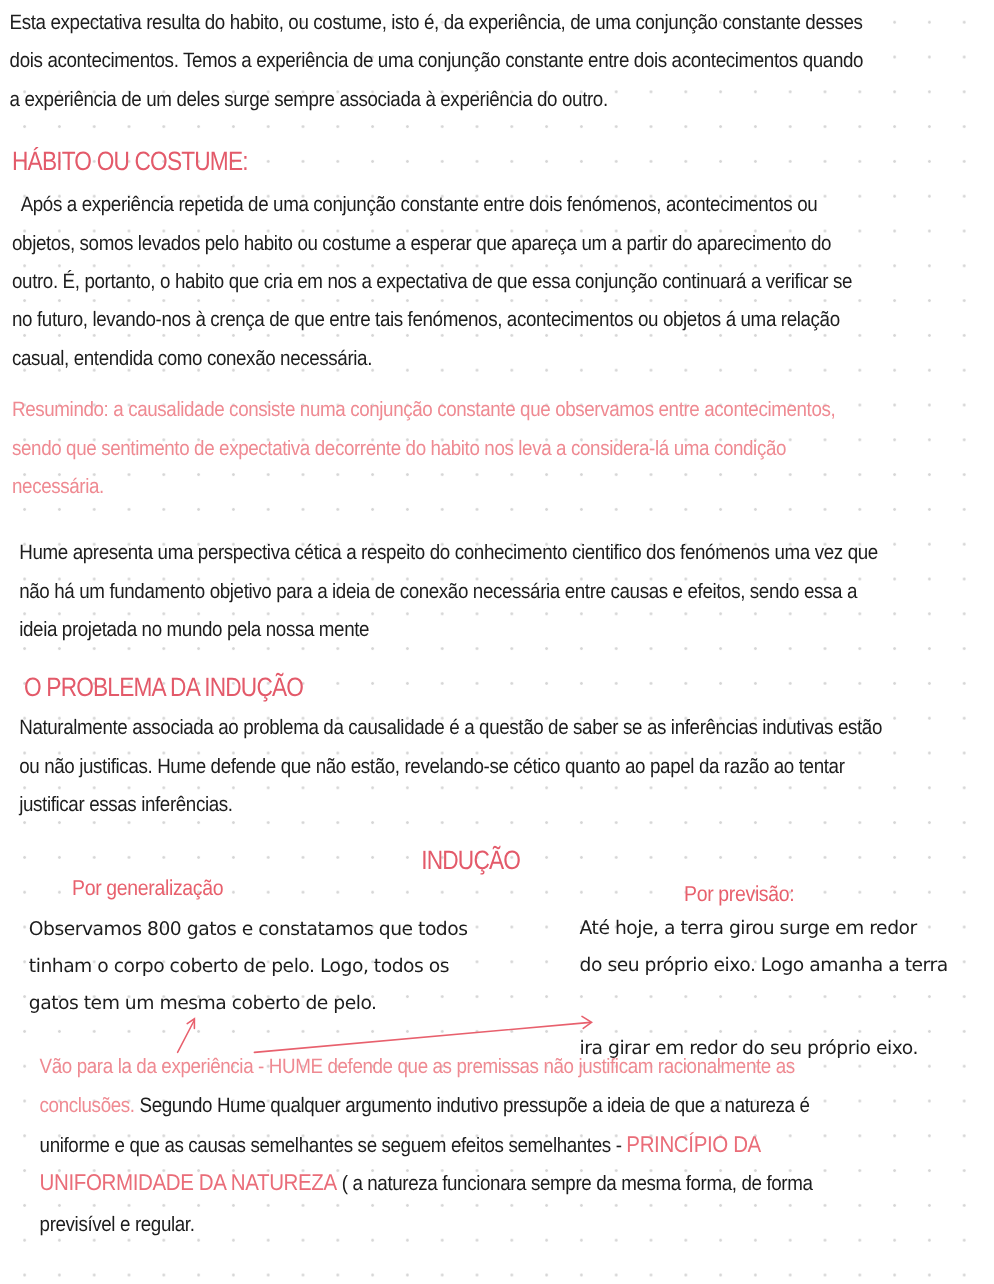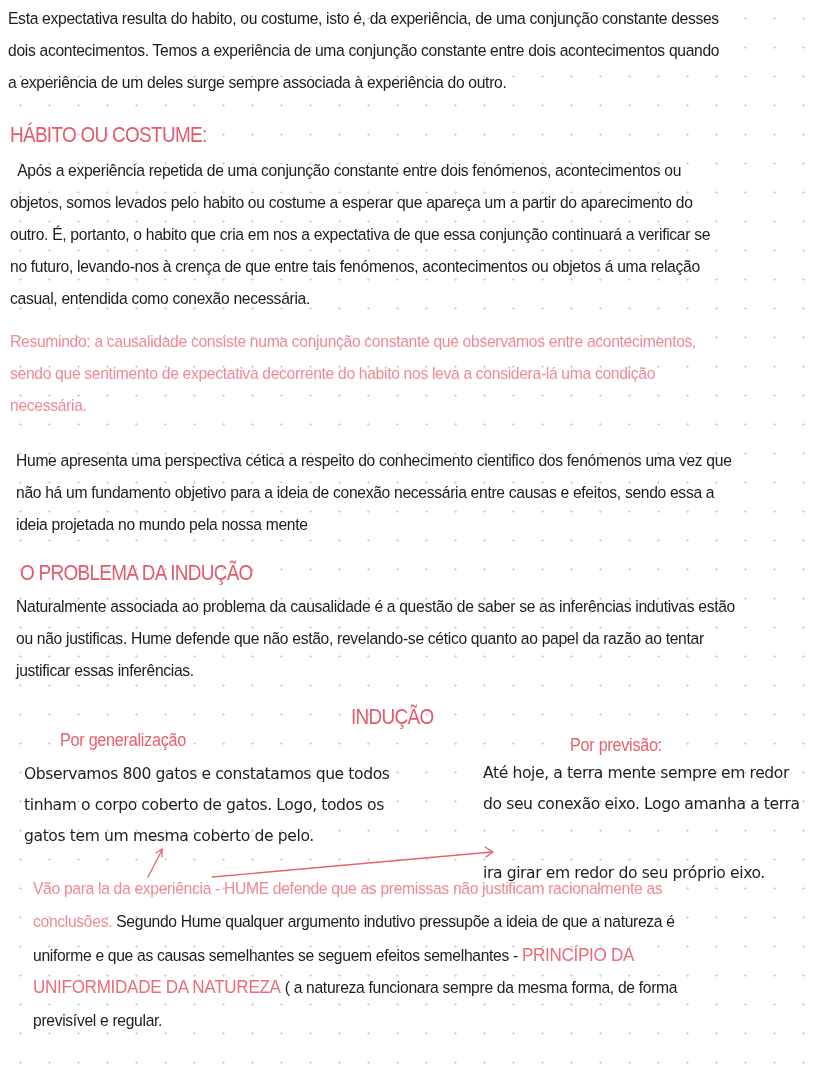--- a/index.html
+++ b/index.html
@@ -55,28 +55,28 @@
   <div class="line black" style="left:16px;top:596px;transform:scaleX(0.9)">Naturalmente associada ao problema da causalidade é a questão de saber se as inferências indutivas estão</div>
   <div class="line black" style="left:16px;top:628px;transform:scaleX(0.9)">ou não justificas. Hume defende que não estão, revelando-se cético quanto ao papel da razão ao tentar</div>
   <div class="line black" style="left:16px;top:660px;transform:scaleX(0.9)">justificar essas inferências.</div>
 </div>
 
 <div class="head" style="left:351px;top:704px;font-size:22px;transform:scaleX(0.86);transform-origin:left top;">INDUÇÃO</div>
 
 <div>
   <div class="head" style="left:60px;top:730px;font-size:18px;transform:scaleX(0.9);transform-origin:left top;color:#e8606d;letter-spacing:-0.3px">Por generalização</div>
   <div class="line black rounded" style="left:24px;top:765px">Observamos 800 gatos e constatamos que todos</div>
-  <div class="line black rounded" style="left:24px;top:796px">tinham o corpo coberto de gatos. Logo, todos os</div>
+  <div class="line black rounded" style="left:24px;top:796px">tinham o corpo coberto de pelo. Logo, todos os</div>
   <div class="line black rounded" style="left:24px;top:827px">gatos tem um mesma coberto de pelo.</div>
 </div>
 
 <div>
   <div class="head" style="left:570px;top:735px;font-size:18px;transform:scaleX(0.9);transform-origin:left top;color:#e8606d;letter-spacing:-0.3px">Por previsão:</div>
-  <div class="line black rounded" style="left:483px;top:764px">Até hoje, a terra mente sempre em redor</div>
-  <div class="line black rounded" style="left:483px;top:795px">do seu conexão eixo. Logo amanha a terra</div>
+  <div class="line black rounded" style="left:483px;top:764px">Até hoje, a terra girou surge em redor</div>
+  <div class="line black rounded" style="left:483px;top:795px">do seu próprio eixo. Logo amanha a terra</div>
   <div class="line black rounded" style="left:483px;top:864px">ira girar em redor do seu próprio eixo.</div>
 </div>
 
 <svg class="arrows" width="828" height="1070">
   <g stroke="#e8606d" stroke-width="1.3" fill="none" stroke-linecap="round">
     <g>
       <line x1="148" y1="877" x2="162" y2="850"></line>
       <polyline points="156,853 162,849 162,857"></polyline>
     </g>
     <g>

